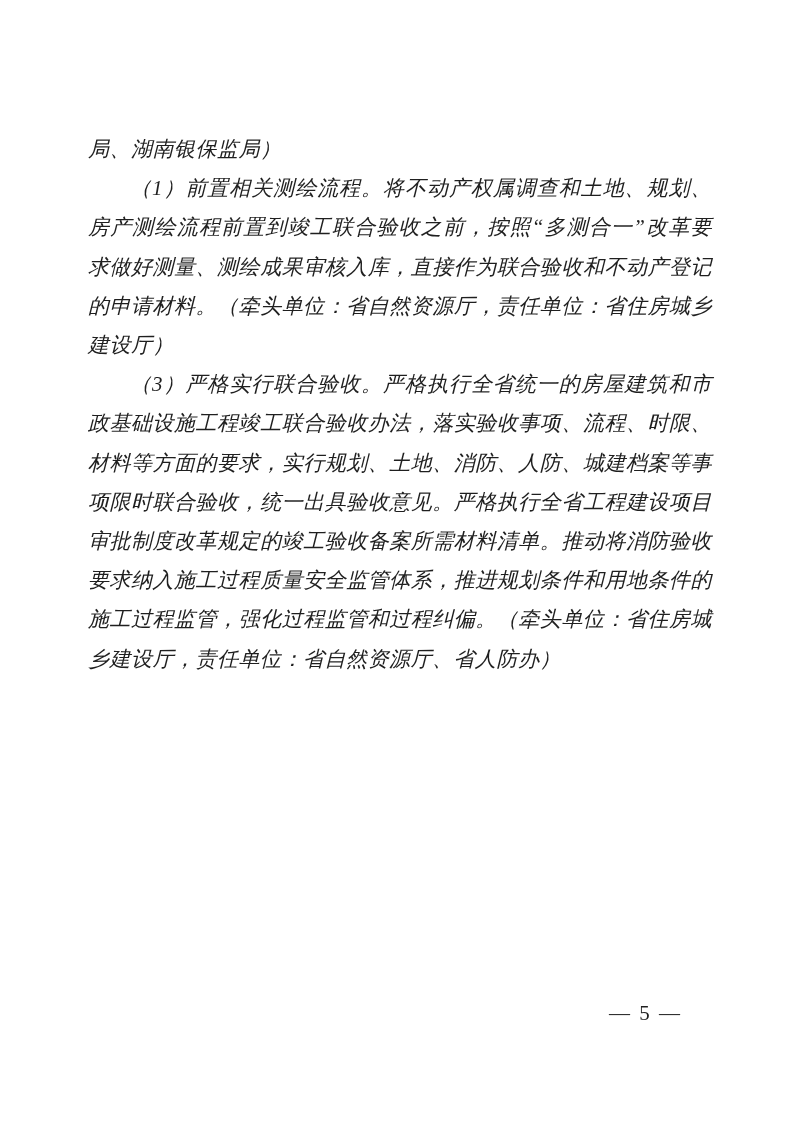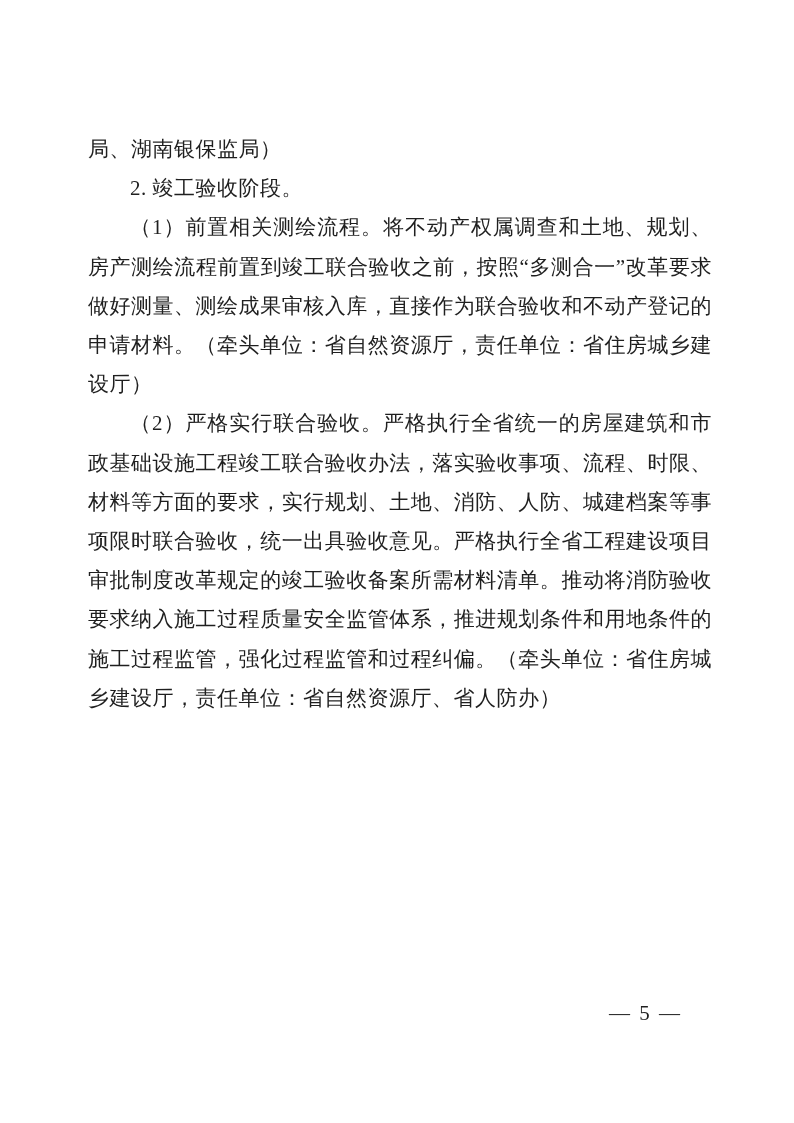--- a/index.html
+++ b/index.html
@@ -24,20 +24,21 @@
   }
   .para {
     margin: 0;
     padding: 0;
     font-size: 21px;
     line-height: 39.2px;
     text-align: justify;
     text-justify: inter-ideograph;
     text-align-last: left;
     letter-spacing: 0.5px;
+    font-style: italic;
   }
   .para.indent {
     text-indent: 2em;
   }
   .page-number {
     position: absolute;
     top: 997px;
     right: 112px;
     font-size: 21px;
     line-height: 32px;
@@ -45,18 +46,17 @@
     color: #1f1f1f;
     white-space: nowrap;
   }
 </style>
 </head>
 <body>
 
 <div class="page">
   <div class="text-block">
     <p class="para">局、湖南银保监局）</p>
-    <p class="para indent">2. 竣工验收阶段。</p>
     <p class="para indent">（1）前置相关测绘流程。将不动产权属调查和土地、规划、房产测绘流程前置到竣工联合验收之前，按照“多测合一”改革要求做好测量、测绘成果审核入库，直接作为联合验收和不动产登记的申请材料。（牵头单位：省自然资源厅，责任单位：省住房城乡建设厅）</p>
-    <p class="para indent">（2）严格实行联合验收。严格执行全省统一的房屋建筑和市政基础设施工程竣工联合验收办法，落实验收事项、流程、时限、材料等方面的要求，实行规划、土地、消防、人防、城建档案等事项限时联合验收，统一出具验收意见。严格执行全省工程建设项目审批制度改革规定的竣工验收备案所需材料清单。推动将消防验收要求纳入施工过程质量安全监管体系，推进规划条件和用地条件的施工过程监管，强化过程监管和过程纠偏。（牵头单位：省住房城乡建设厅，责任单位：省自然资源厅、省人防办）</p>
+    <p class="para indent">（3）严格实行联合验收。严格执行全省统一的房屋建筑和市政基础设施工程竣工联合验收办法，落实验收事项、流程、时限、材料等方面的要求，实行规划、土地、消防、人防、城建档案等事项限时联合验收，统一出具验收意见。严格执行全省工程建设项目审批制度改革规定的竣工验收备案所需材料清单。推动将消防验收要求纳入施工过程质量安全监管体系，推进规划条件和用地条件的施工过程监管，强化过程监管和过程纠偏。（牵头单位：省住房城乡建设厅，责任单位：省自然资源厅、省人防办）</p>
   </div>
   <div class="page-number">— 5 —</div>
 </div>
 
 </body></html>

